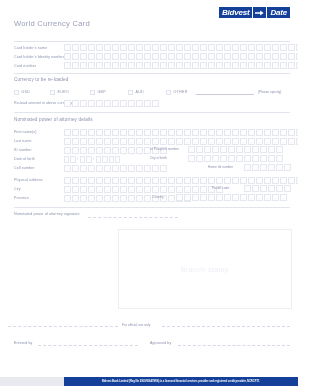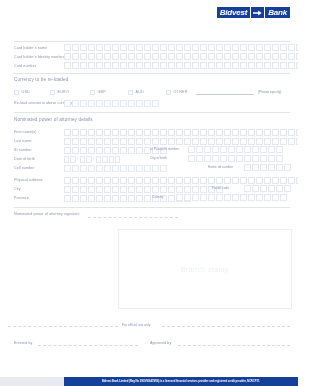--- a/index.html
+++ b/index.html
@@ -58,24 +58,25 @@
 </head>
 <body>
 
 <div class="logo">
   <div class="logo-word">Bidvest</div>
   <div class="logo-mark">
     <svg width="9" height="6" viewBox="0 0 9 6">
         <path d="M0 2.2h5.2V0.6L8.6 3 5.2 5.4V3.8H0z" fill="#ffffff"></path>
       </svg>
   </div>
-  <div class="logo-word">Bank</div>
+  <div class="logo-word">Date</div>
 </div>
 
 <div class="title-block">
+  <div class="title-1">World Currency Card</div>
 </div>
 
 <div class="rule" style="top:41px;"></div>
 
 <div class="row" style="left:14px;top:43.5px;">
   <div class="lbl" style="width:50px;">Card holder's name</div>
   <div class="boxes" id="bx-name">
       <div class="bx"></div>
       <div class="bx"></div>
       <div class="bx"></div>

